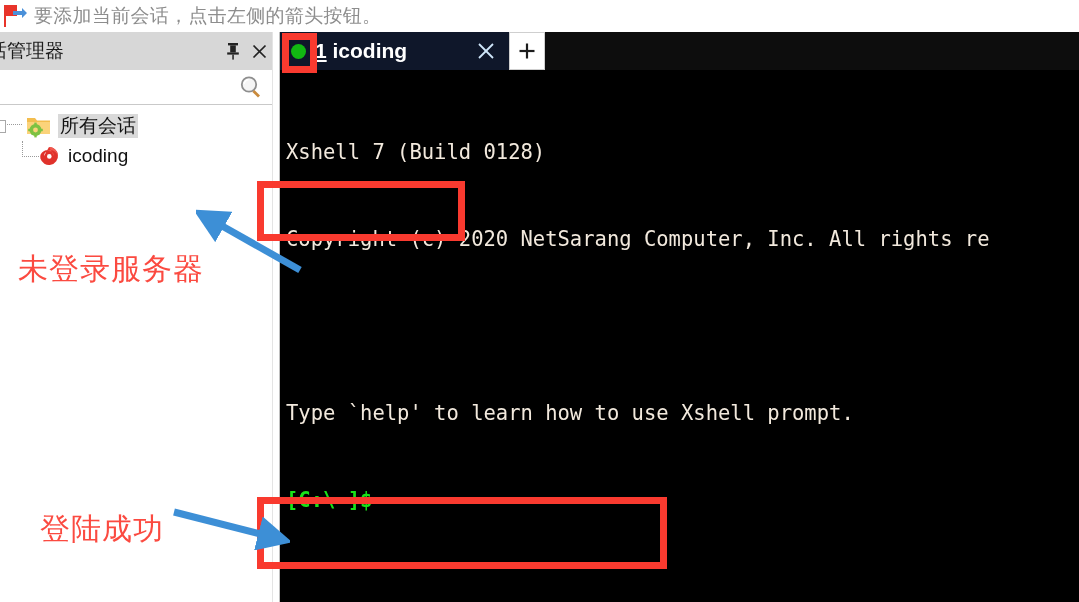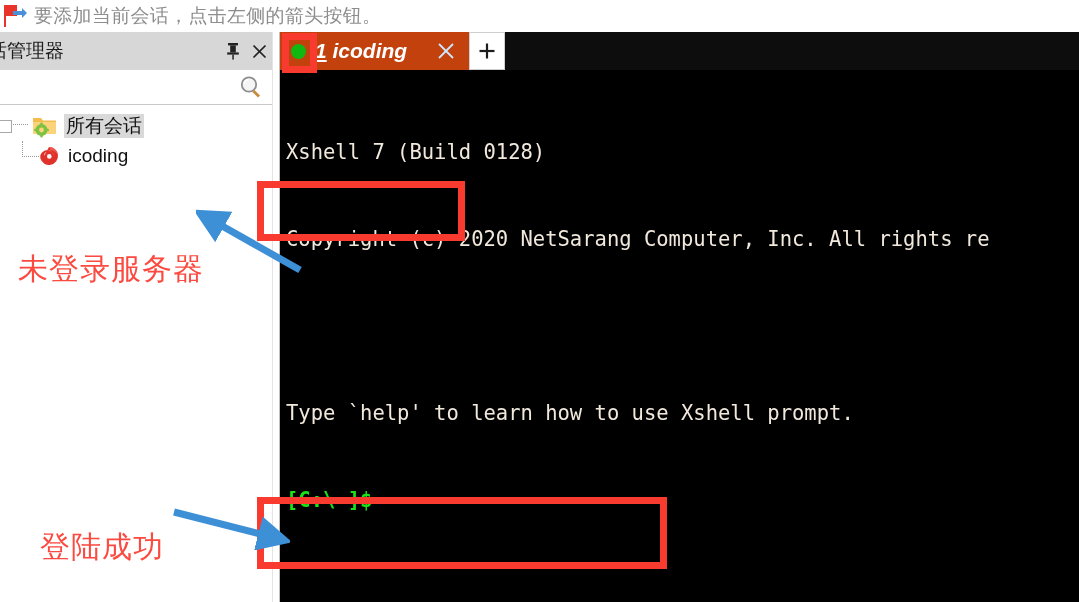--- a/index.html
+++ b/index.html
@@ -92,21 +92,21 @@
     background: #ffffff;
     padding-top: 6px;
     font-size: 0;
   }
   .tree-row {
     display: flex;
     align-items: center;
     height: 30px;
     position: relative;
   }
-  #tree-row-all { padding-left: 8px; }
+  #tree-row-all { padding-left: 2px; }
   #tree-row-icoding { padding-left: 36px; }
 
   .tree-connector {
     width: 24px; height: 30px;
     position: relative;
     flex: none;
   }
   .tree-connector::before {
     content: "";
     position: absolute;
@@ -156,26 +156,25 @@
   
   #tab-bar {
     position: absolute;
     left: 280px; top: 32px;
     width: 799px; height: 38px;
     background: #d7d7d7;
     display: flex;
     align-items: stretch;
   }
   #tab-icoding {
-    width: 189px;
-    background: #c2410c;
+    width: 229px;
+    background: #0f172a;
     display: flex;
     align-items: center;
     position: relative;
-    font-style: italic;
   }
   #tab-status-dot {
     width: 15px; height: 15px;
     border-radius: 50%;
     background: #12b812;
     margin-left: 11px;
     flex: none;
   }
   #tab-label {
     font-size: 21px;
@@ -248,21 +247,21 @@
   #anno-box-root    { left: 257px; top: 497px; width: 410px; height: 72px; }
 
   .anno-text {
     position: absolute;
     font-size: 30px;
     color: #fb4a40;
     white-space: nowrap;
     letter-spacing: 1px;
   }
   #anno-text-notlogged { left: 18px; top: 249px; }
-  #anno-text-success   { left: 40px; top: 527px; }
+  #anno-text-success   { left: 40px; top: 509px; }
 
   .anno-arrow { position: absolute; pointer-events: none; }
   #anno-arrow-notlogged { left: 196px; top: 208px; width: 110px; height: 70px; }
   #anno-arrow-success   { left: 170px; top: 506px; width: 120px; height: 44px; }
 </style>
 </head>
 <body>
 
 <div id="top-banner">
   <div id="banner-flag-icon">

